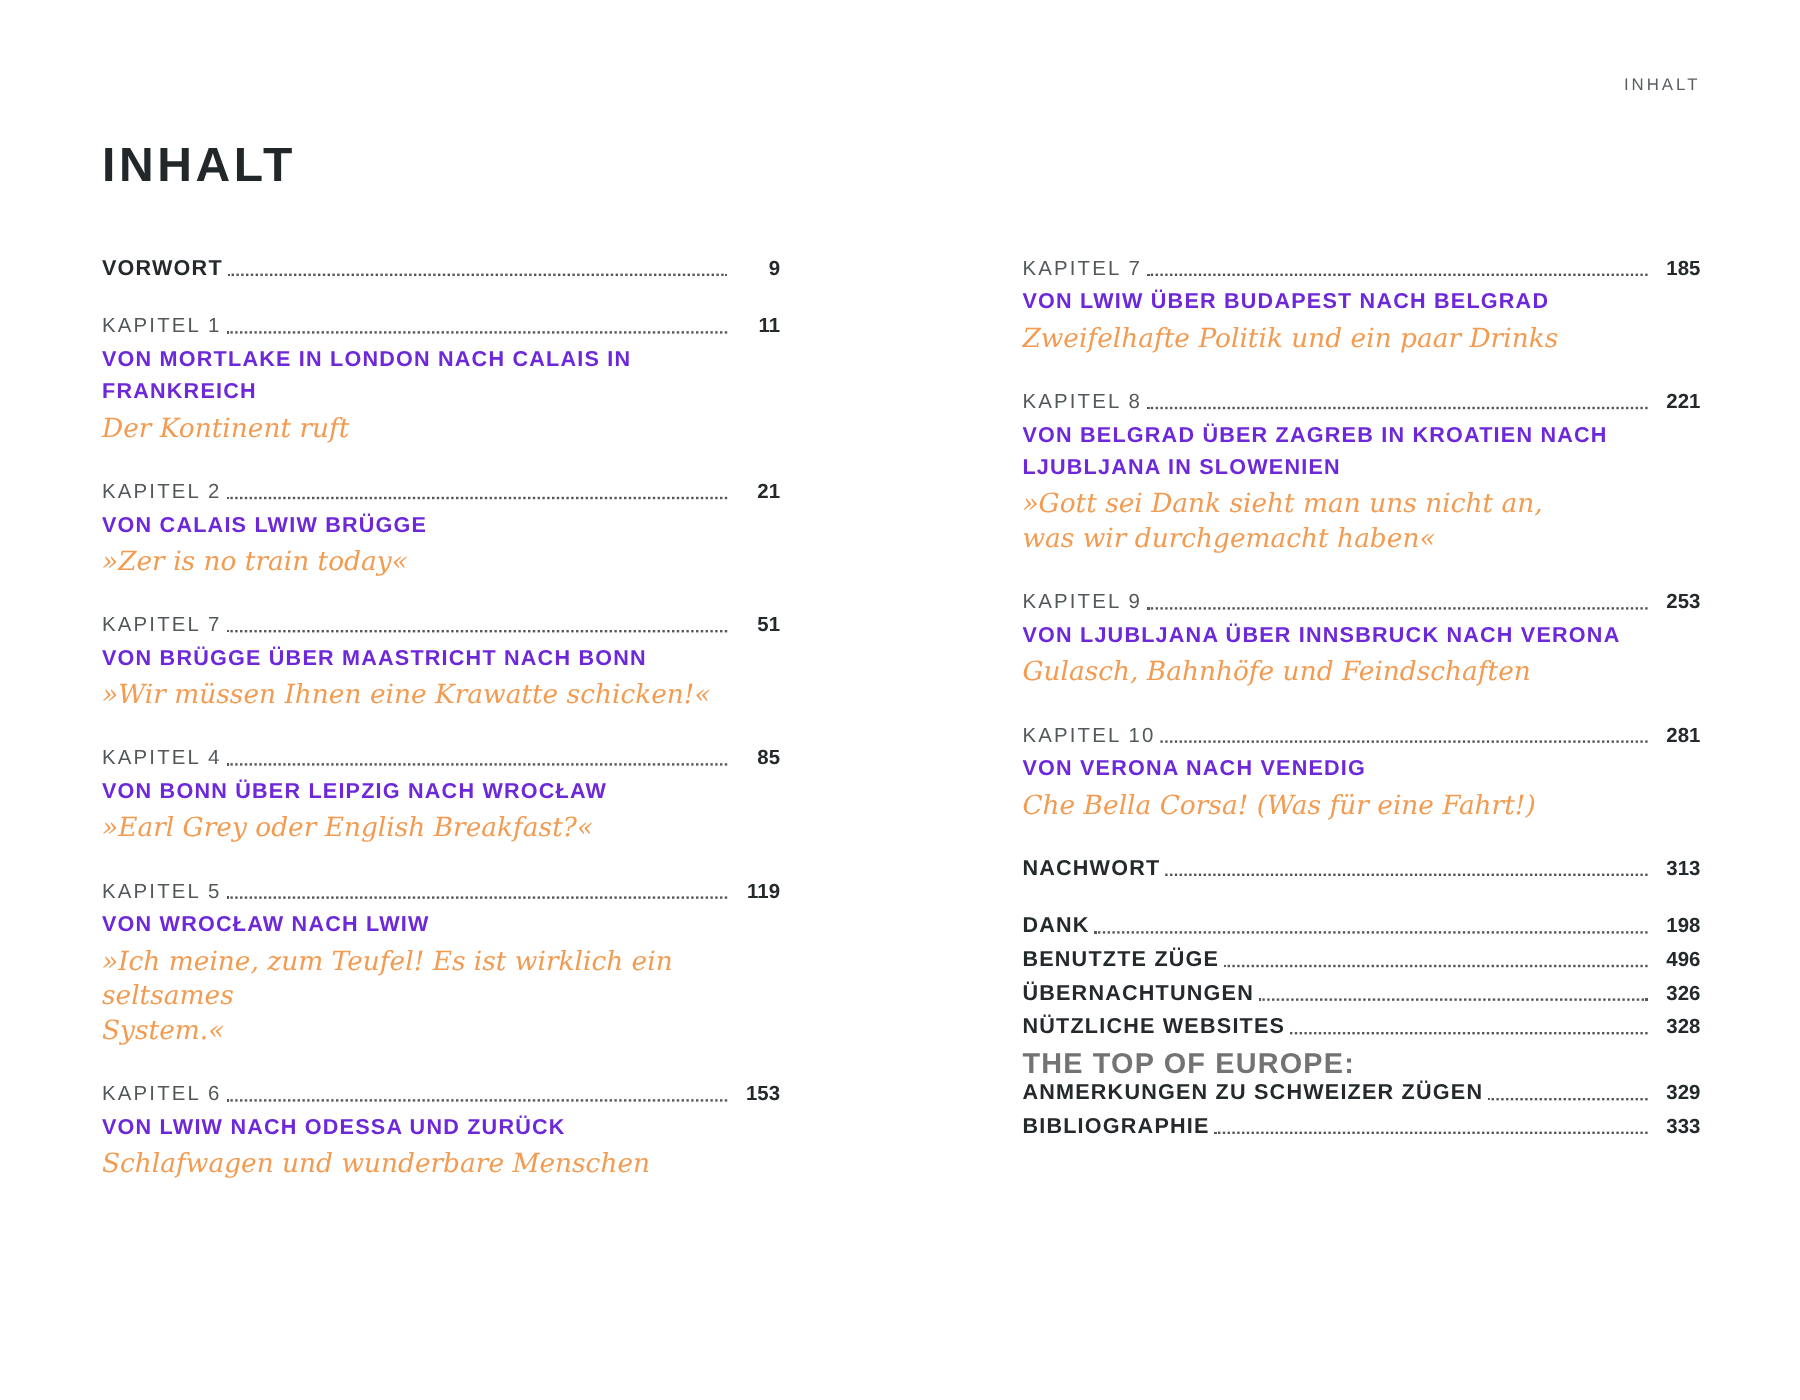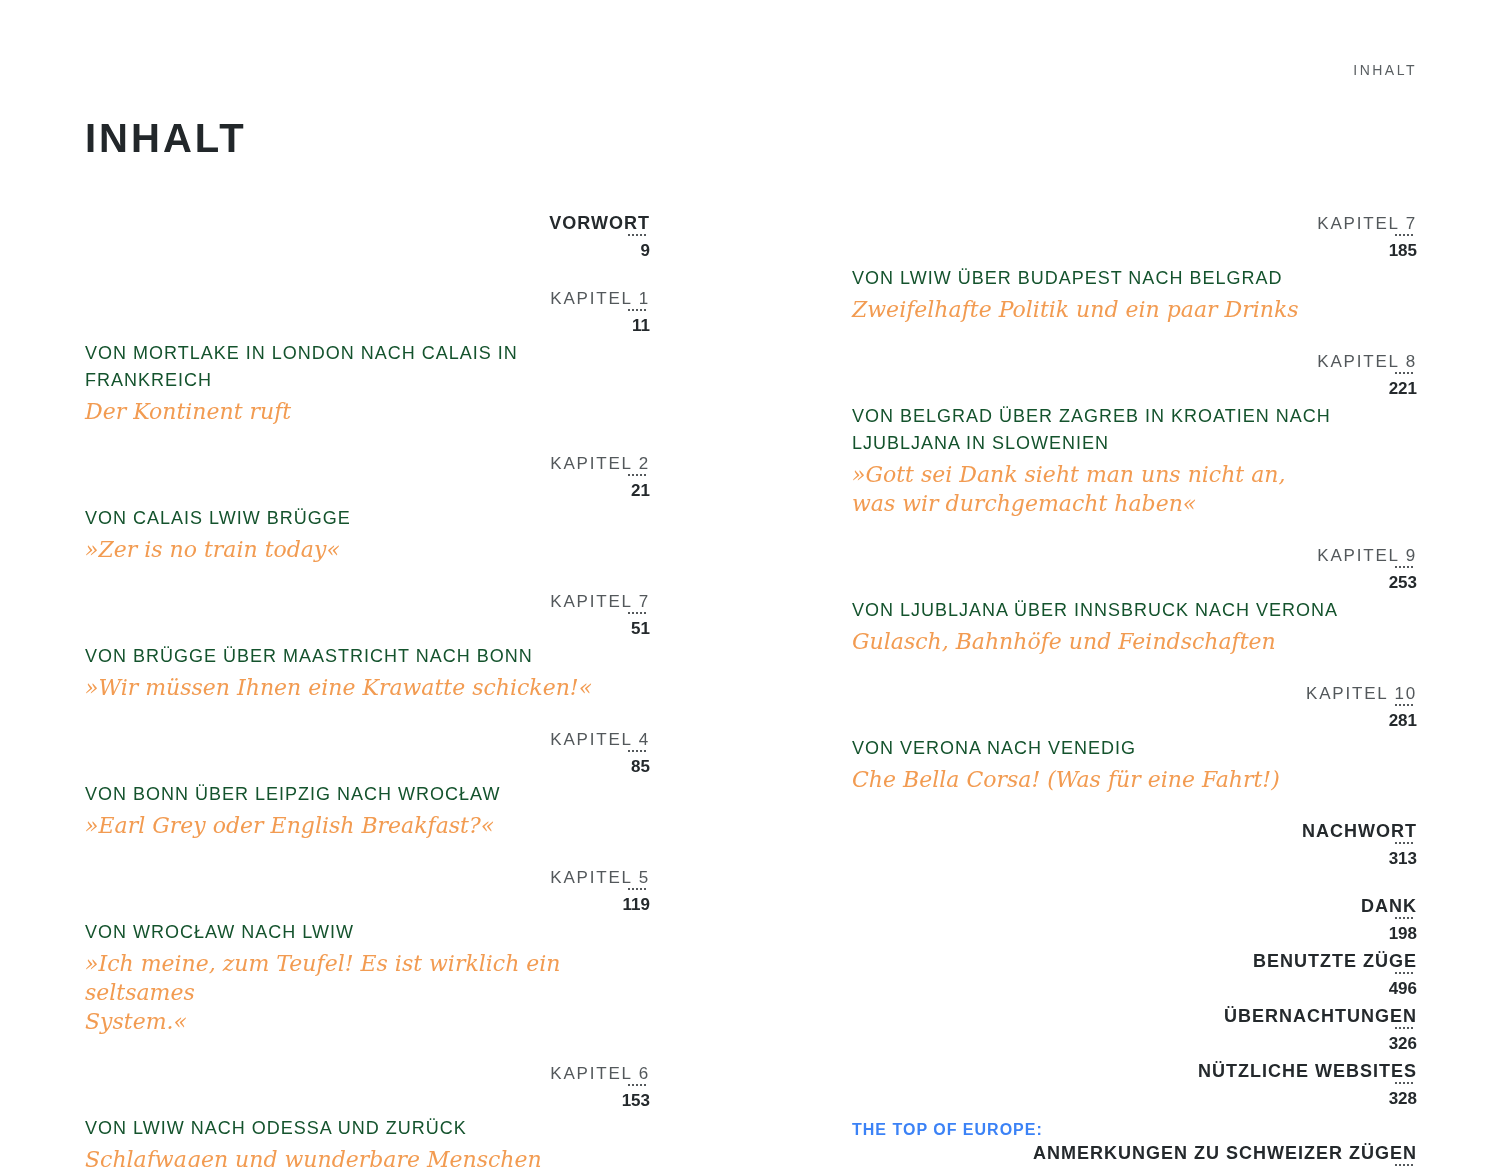--- a/index.html
+++ b/index.html
@@ -28,21 +28,21 @@
     letter-spacing: 3px;
     color: #22272a;
     margin-bottom: 52px;
   }
   .columns { display: flex; gap: 202px; }
   .col { width: 565px; }
 
   .entry { margin-bottom: 27px; }
   .entry.compact { margin-bottom: 7px; }
 
-  .row { display: flex; align-items: flex-end; flex-direction: column; }
+  .row { display: flex; align-items: flex-end; }
   .label { font-size: 18px; letter-spacing: 1px; white-space: nowrap; line-height: 21px; }
   .label.chapter { color: #53585b; font-weight: 400; letter-spacing: 1.8px; font-size: 17px; }
   .label.plain { color: #24292c; font-weight: 700; }
   .leader {
     flex: 1;
     min-width: 18px;
     border-bottom: 2px dotted #54585b;
     margin: 0 4px 4px 4px;
   }
   .pagenum {
@@ -50,33 +50,33 @@
     font-weight: 700;
     color: #24292c;
     min-width: 34px;
     text-align: right;
     margin-left: 6px;
     white-space: nowrap;
     line-height: 21px;
   }
   .etitle {
     font-size: 18px;
-    font-weight: 400;
+    font-weight: 700;
     letter-spacing: 1px;
     line-height: 27px;
     margin-top: 4px;
-    color: #14532d;
+    color: #6d28d9;
     white-space: pre-line;
   }
   .pre-line {
-    font-size: 16px;
+    font-size: 24px;
     font-weight: 700;
     letter-spacing: 1px;
     line-height: 27px;
-    color: #3b82f6;
+    color: #737373;
   }
   .esubtitle {
     font-family: "DejaVu Serif", serif;
     font-style: italic;
     font-size: 22px;
     line-height: 29px;
     color: var(--accent, #F29B51);
     margin-top: 3px;
     white-space: pre-line;
   }

